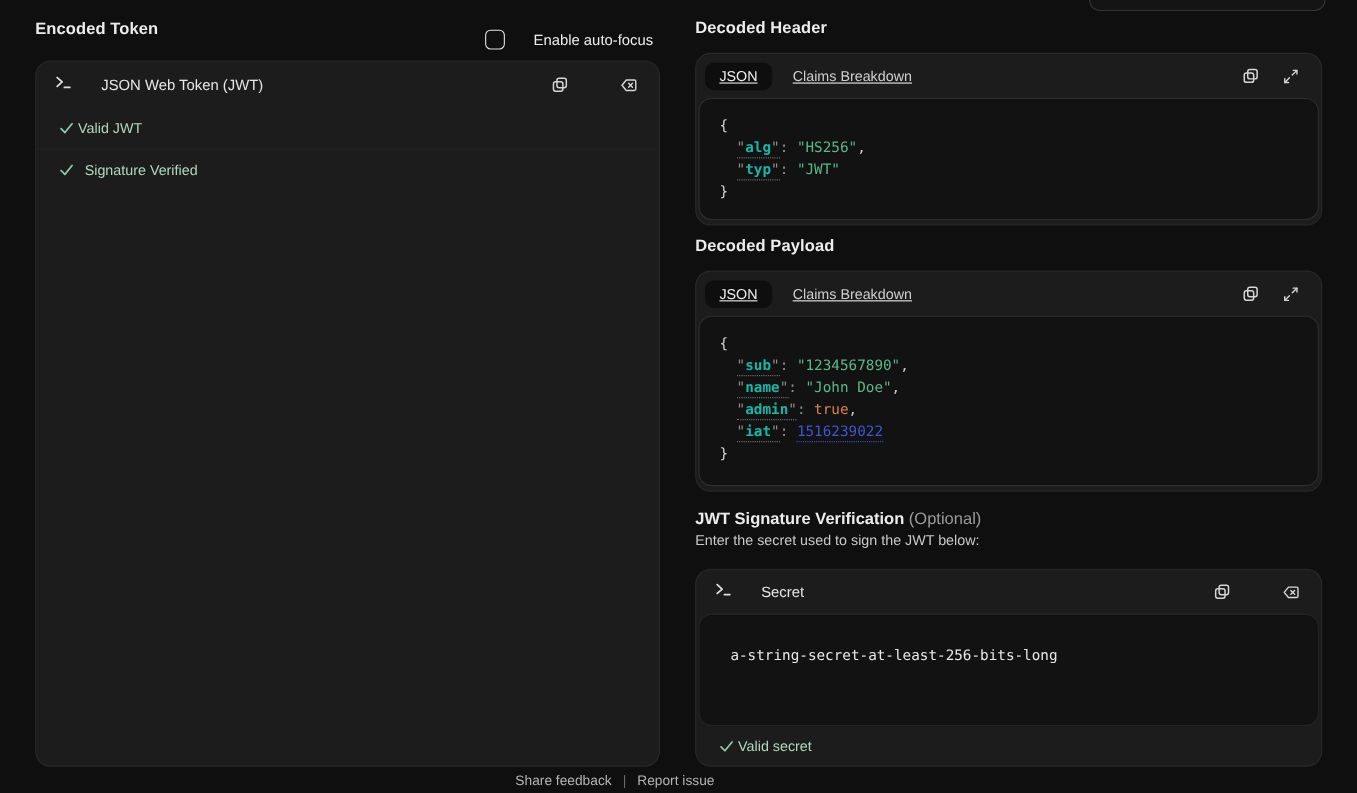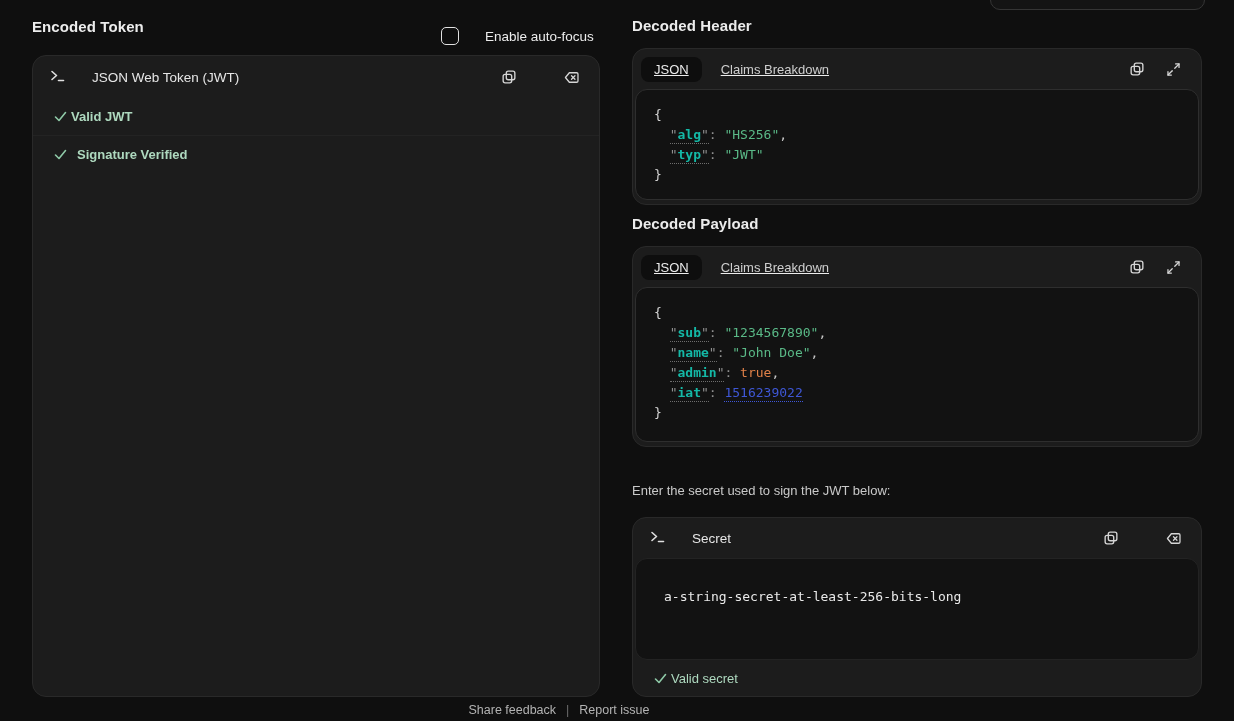--- a/index.html
+++ b/index.html
@@ -24,21 +24,21 @@
   
   .enc-editor { margin:0 2px; height:523px; background:var(--codebox-bg,#131313); border:1px solid #232323; border-radius:12px; padding:18px 42px 18px 16px; font-family:"DejaVu Sans Mono", monospace; font-size:13.5px; line-height:20px; white-space:pre-wrap; word-break:break-all; }
   .tok-jwt-header { color:var(--token-header,#e5694b); }
   .tok-jwt-payload { color:var(--token-payload,#8278e8); }
   .tok-jwt-signature { color:var(--token-signature,#3ca485); }
   .tok-jwt-dot { color:#d2d2d2; }
 
   .status-row { display:flex; align-items:center; padding-left:20px; font-size:13px; color:var(--status-green,#aed9bf); }
   .status-row .check-icon { color:var(--check-green,#8fcaa8); display:flex; margin-right:3px; }
   .status-row.wide-gap .check-icon { margin-right:9px; }
-  .row-h { height:37px;font-weight:bold; }
+  .row-h { height:37px; }
   .row-divider { border-top:1px solid #232323; }
 
   
   .tab-row { height:40px; display:flex; align-items:center; padding:0 14px 0 8px;text-decoration:underline; }
   .tab-pill { font-size:13px; padding:5px 13px; border-radius:8px; cursor:pointer; }
   .tab-active { background:#0e0e0e; color:#ececec; }
   .tab-inactive { background:transparent; color:#cfcfcf; margin-left:6px; }
 
   .codebox { margin:0 2px 2px; background:var(--codebox-bg,#121212); border:1px solid #2e2e2e; border-radius:12px; padding:15px 18px; font-family:"DejaVu Sans Mono", monospace; font-size:13px; line-height:20px; white-space:pre; overflow:hidden; }
   .tok-br { color:#d6d6d6; }
@@ -186,20 +186,24 @@
             <polyline points="12.5,3.5 16.5,3.5 16.5,7.5"></polyline>
             <line x1="8.5" y1="11.5" x2="3.5" y2="16.5"></line>
             <polyline points="7.5,16.5 3.5,16.5 3.5,12.5"></polyline>
           </svg>
         </span>
       </button>
     </div>
     <div class="codebox" style="height:155px;"><div class="code-line"><span class="tok-br">{</span></div><div class="code-line"><span class="tok-ind">  </span><span class="tok-keywrap"><span class="tok-q">"</span><span class="tok-key">sub</span><span class="tok-q">"</span></span><span class="tok-pu">: </span><span class="tok-str">"1234567890"</span><span class="tok-cm">,</span></div><div class="code-line"><span class="tok-ind">  </span><span class="tok-keywrap"><span class="tok-q">"</span><span class="tok-key">name</span><span class="tok-q">"</span></span><span class="tok-pu">: </span><span class="tok-str">"John Doe"</span><span class="tok-cm">,</span></div><div class="code-line"><span class="tok-ind">  </span><span class="tok-keywrap"><span class="tok-q">"</span><span class="tok-key">admin</span><span class="tok-q">"</span></span><span class="tok-pu">: </span><span class="tok-bool">true</span><span class="tok-cm">,</span></div><div class="code-line"><span class="tok-ind">  </span><span class="tok-keywrap"><span class="tok-q">"</span><span class="tok-key">iat</span><span class="tok-q">"</span></span><span class="tok-pu">: </span><span class="tok-num">1516239022</span></div><div class="code-line"><span class="tok-br">}</span></div></div>
   </div>
 
+  <div class="sig-title">
+    <span>JWT Signature Verification</span>
+    <span class="optional">(Optional)</span>
+  </div>
   <div class="sig-sub">Enter the secret used to sign the JWT below:</div>
 
 
   <div class="card" style="left:632px; top:517px; width:570px; height:180px;">
     <div class="card-head" style="height:40px;">
       <span>
         <svg width="17" height="17" viewBox="0 0 17 17" fill="none" stroke="#e0e0e0" stroke-width="1.6" stroke-linecap="round" stroke-linejoin="round">
           <polyline points="3,4.5 7.5,8.5 3,12.5"></polyline>
           <line x1="9.5" y1="13.5" x2="14.5" y2="13.5"></line>
         </svg>

